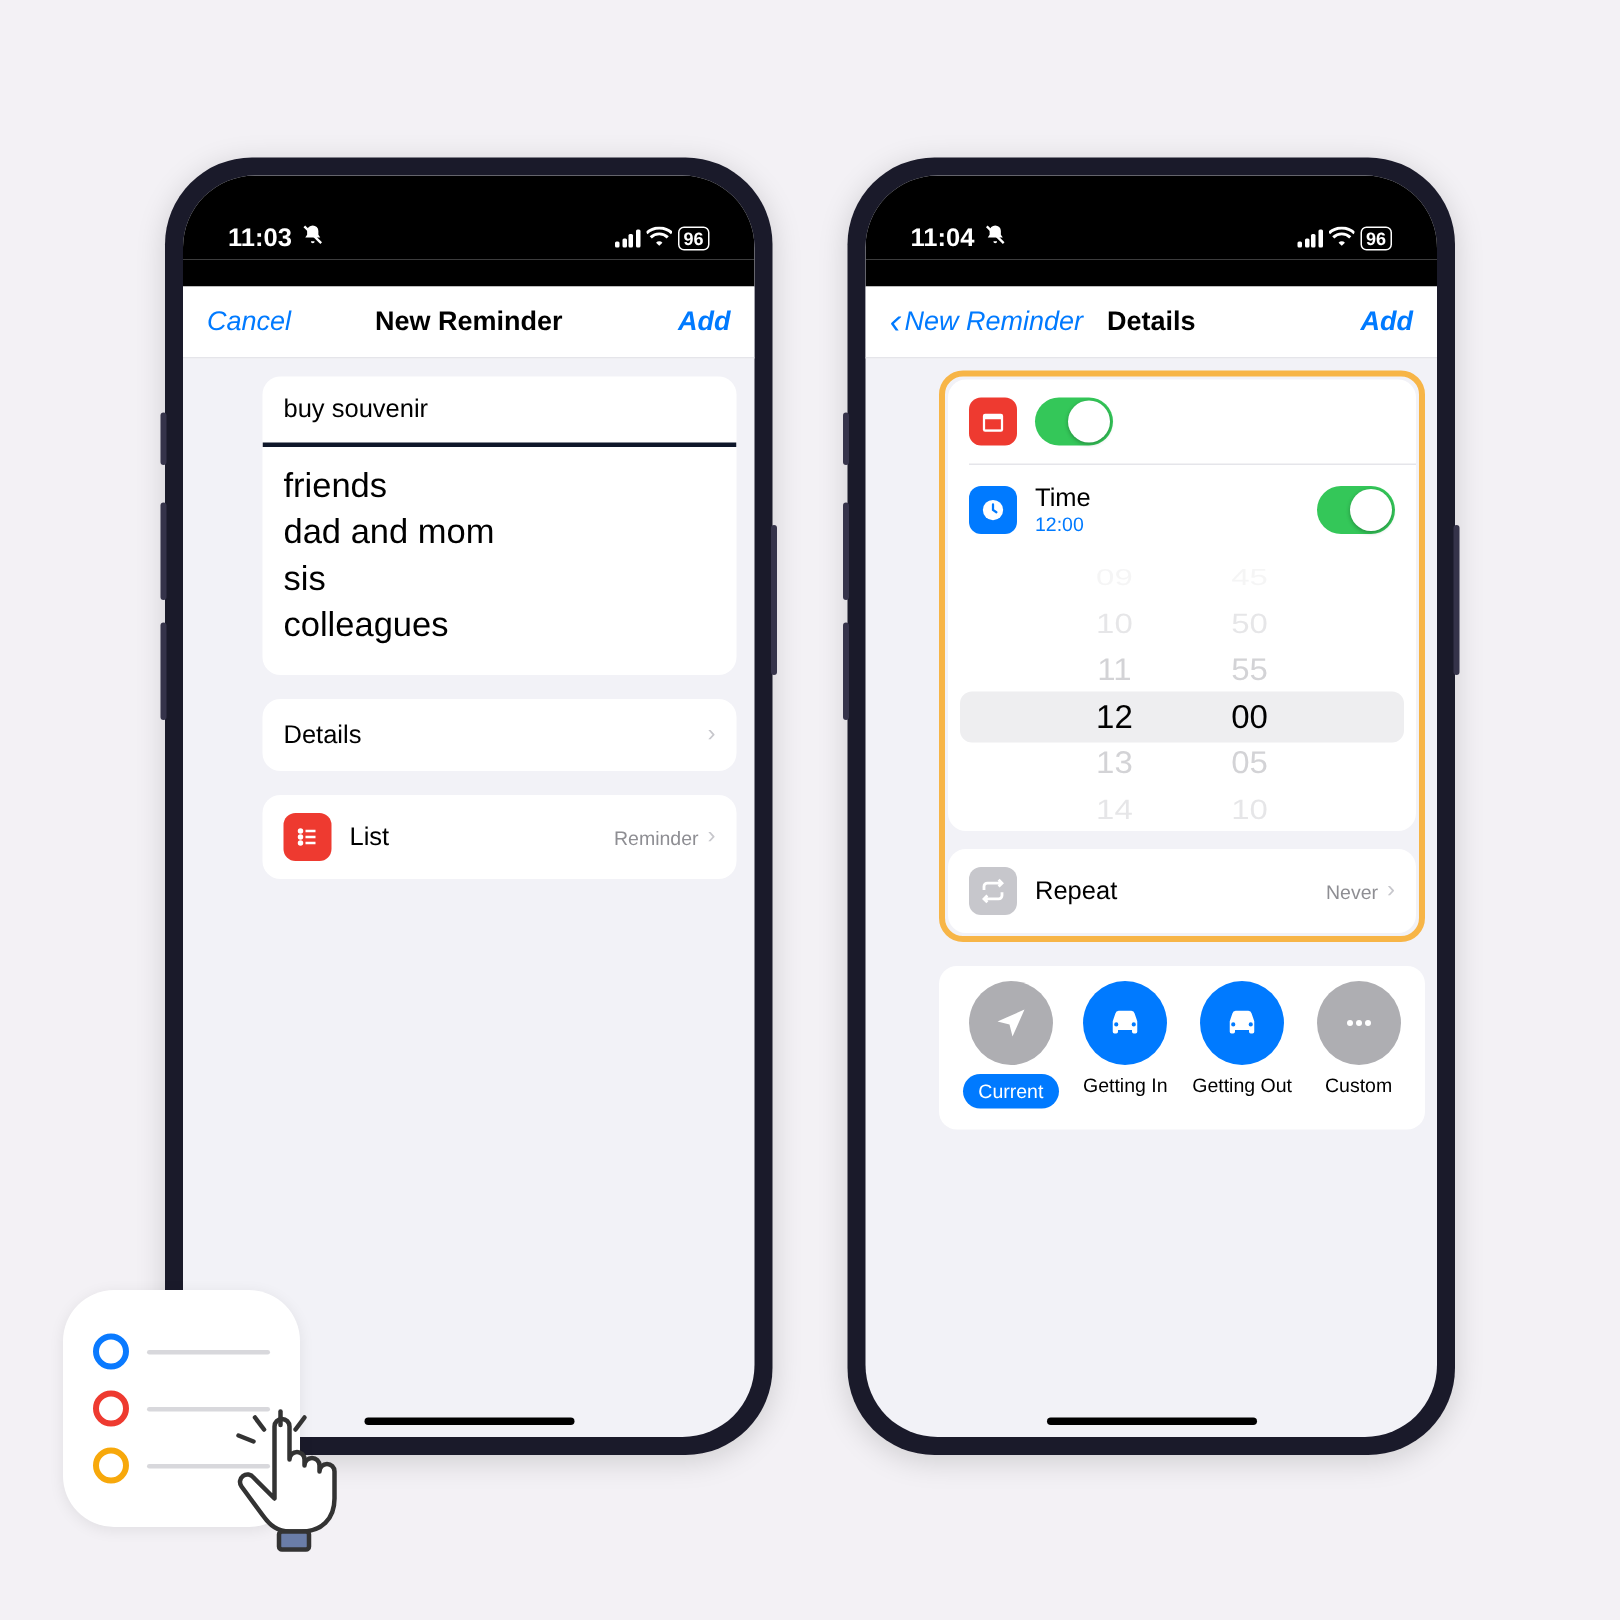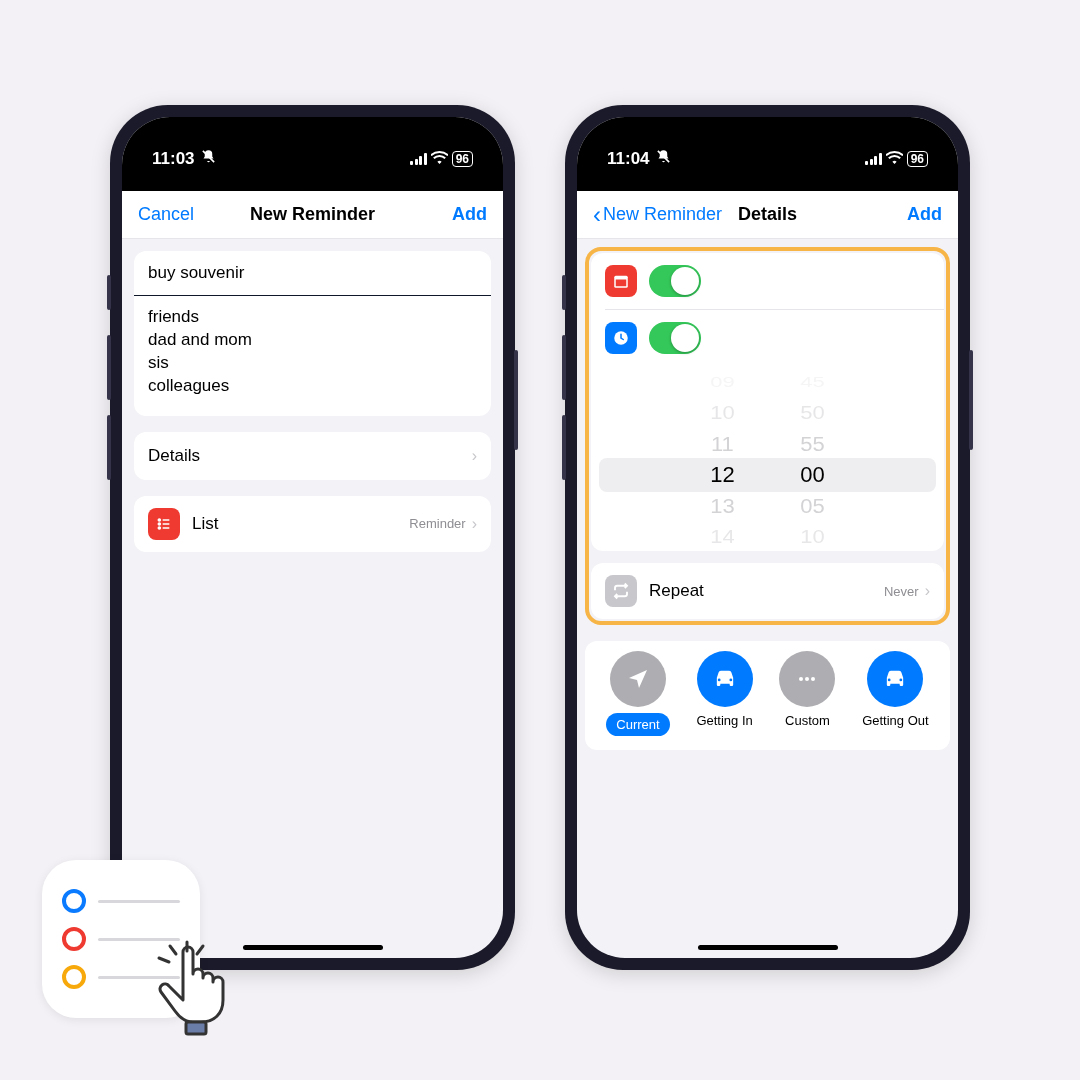--- a/index.html
+++ b/index.html
@@ -50,39 +50,39 @@
   .black-strip { height: 18px; background:#000; }
   
   .nav {
     height: 48px; background: #fff;
     display: flex; align-items: center; justify-content: space-between;
     padding: 0 16px; font-size: 18px;
     border-bottom: 1px solid #e5e5ea;
     position: relative;
   }
   .nav-title { font-weight: 600; position:absolute; left:0; right:0; margin:auto; width:max-content; }
-  .nav-side { color: #007aff; display:flex; align-items:center; gap:2px; z-index:1; }
+  .nav-side { color: #007aff; display:flex; align-items:center; gap:2px; z-index:1;font-style:italic; }
   .nav-side.right { font-weight:600; }
   
-  .content { padding: 12px; overflow: hidden; height: calc(100% - 122px); }
+  .content { padding: 12px; overflow: hidden; height: calc(100% - 122px); margin-left: 41px; }
   .card { background: #fff; border-radius: 12px; margin-bottom: 16px; overflow:hidden; }
   .row { display:flex; align-items:center; padding: 12px 14px; min-height: 48px; }
   .sep { border-top: 1px solid #e5e5ea; margin-left: 14px; }
   .icon-sq { width: 32px; height: 32px; border-radius: 8px; display:flex; align-items:center; justify-content:center; flex-shrink:0; margin-right: 12px; color:#fff; }
   .label-col { display:flex; flex-direction:column; flex:1; }
   .lbl { font-size: 17px; }
   .sub { font-size: 13px; color:#007aff; }
   .val { color:#8e8e93; font-size:13px; margin-right:6px; }
   .chev { color:#c7c7cc; }
   
   .toggle { width: 52px; height: 32px; background:#34c759; border-radius: 16px; position:relative; }
   .toggle::after { content:""; position:absolute; width:28px; height:28px; background:#fff; border-radius:50%; top:2px; right:2px; box-shadow:0 1px 3px rgba(0,0,0,.3); }
   
   .title-input { padding: 12px 14px; font-size: 17px; }
-  .notes { padding: 10px 14px 18px; font-size: 17px; line-height: 1.35; border-top:1px solid #0f172a; }
+  .notes { padding: 10px 14px 18px; font-size: 23px; line-height: 1.35; border-top:3px solid #0f172a; }
   
   .picker { position:relative; height:185px; text-align:center; font-size:22px; color:#b0b0b5; overflow:hidden; }
   .picker-col { display:inline-block; width: 60px; margin: 0 12px; vertical-align:top; }
   .picker-col div { height: 31px; line-height:31px; }
   .pick-sel-bar { position:absolute; left:8px; right:8px; top: 92px; height:34px; background:#eeeef0; border-radius:8px; z-index:0; }
   .picker-col { position:relative; z-index:1; }
   .psel { color:#000; font-weight:400; }
   .pfade1 { opacity:.55; transform: scaleY(.95); }
   .pfade2 { opacity:.3; transform: scaleY(.85); }
   .pfade3 { opacity:.12; transform: scaleY(.7); }
@@ -252,20 +252,24 @@
             <div class="toggle"></div>
           </div>
           <div class="sep"></div>
           <div class="row">
             <span class="icon-sq" style="background:#007aff">
               <svg width="18" height="18" viewBox="0 0 24 24" fill="none">
                   <circle cx="12" cy="12" r="9" fill="#fff"></circle>
                   <path d="M12 7v5l3 2" stroke="#007aff" stroke-width="2" stroke-linecap="round"></path>
                 </svg>
             </span>
+            <div class="label-col">
+              <span class="lbl">Time</span>
+              <span class="sub">12:00</span>
+            </div>
             <div class="toggle"></div>
           </div>
           <div class="picker">
             <div class="pick-sel-bar"></div>
             <div class="picker-col">
               <div class="pfade3">09</div>
               <div class="pfade2">10</div>
               <div class="pfade1">11</div>
               <div class="psel">12</div>
               <div class="pfade1">13</div>
@@ -311,36 +315,36 @@
           </div>
           <div class="loc-item">
             <div class="circ" style="background:#007aff">
                 <svg width="28" height="28" viewBox="0 0 24 24" fill="#fff">
                   <path d="M5 11l1.5-4.5A2 2 0 018.4 5h7.2a2 2 0 011.9 1.5L19 11v6a1 1 0 01-1 1h-1a1 1 0 01-1-1v-1H8v1a1 1 0 01-1 1H6a1 1 0 01-1-1v-6zm2 3a1.2 1.2 0 100-2.4 1.2 1.2 0 000 2.4zm10 0a1.2 1.2 0 100-2.4 1.2 1.2 0 000 2.4z"></path>
                 </svg>
               </div>
             <span>Getting In</span>
           </div>
           <div class="loc-item">
+            <div class="circ" style="background:#007aff">
+                <svg width="28" height="28" viewBox="0 0 24 24" fill="#fff">
+                  <path d="M5 11l1.5-4.5A2 2 0 018.4 5h7.2a2 2 0 011.9 1.5L19 11v6a1 1 0 01-1 1h-1a1 1 0 01-1-1v-1H8v1a1 1 0 01-1 1H6a1 1 0 01-1-1v-6zm2 3a1.2 1.2 0 100-2.4 1.2 1.2 0 000 2.4zm10 0a1.2 1.2 0 100-2.4 1.2 1.2 0 000 2.4z"></path>
+                </svg>
+              </div>
+            <span>Getting Out</span>
+          </div>
+          <div class="loc-item">
             <div class="circ" style="background:#aeaeb2">
                 <svg width="24" height="24" viewBox="0 0 24 24" fill="#fff">
                   <circle cx="6" cy="12" r="2"></circle>
                   <circle cx="12" cy="12" r="2"></circle>
                   <circle cx="18" cy="12" r="2"></circle>
                 </svg>
               </div>
             <span>Custom</span>
-          </div>
-          <div class="loc-item">
-            <div class="circ" style="background:#007aff">
-                <svg width="28" height="28" viewBox="0 0 24 24" fill="#fff">
-                  <path d="M5 11l1.5-4.5A2 2 0 018.4 5h7.2a2 2 0 011.9 1.5L19 11v6a1 1 0 01-1 1h-1a1 1 0 01-1-1v-1H8v1a1 1 0 01-1 1H6a1 1 0 01-1-1v-6zm2 3a1.2 1.2 0 100-2.4 1.2 1.2 0 000 2.4zm10 0a1.2 1.2 0 100-2.4 1.2 1.2 0 000 2.4z"></path>
-                </svg>
-              </div>
-            <span>Getting Out</span>
           </div>
         </div>
       </div>
 
 
     </div>
     <div class="home-ind"></div>
   </div>
 </div>
 

